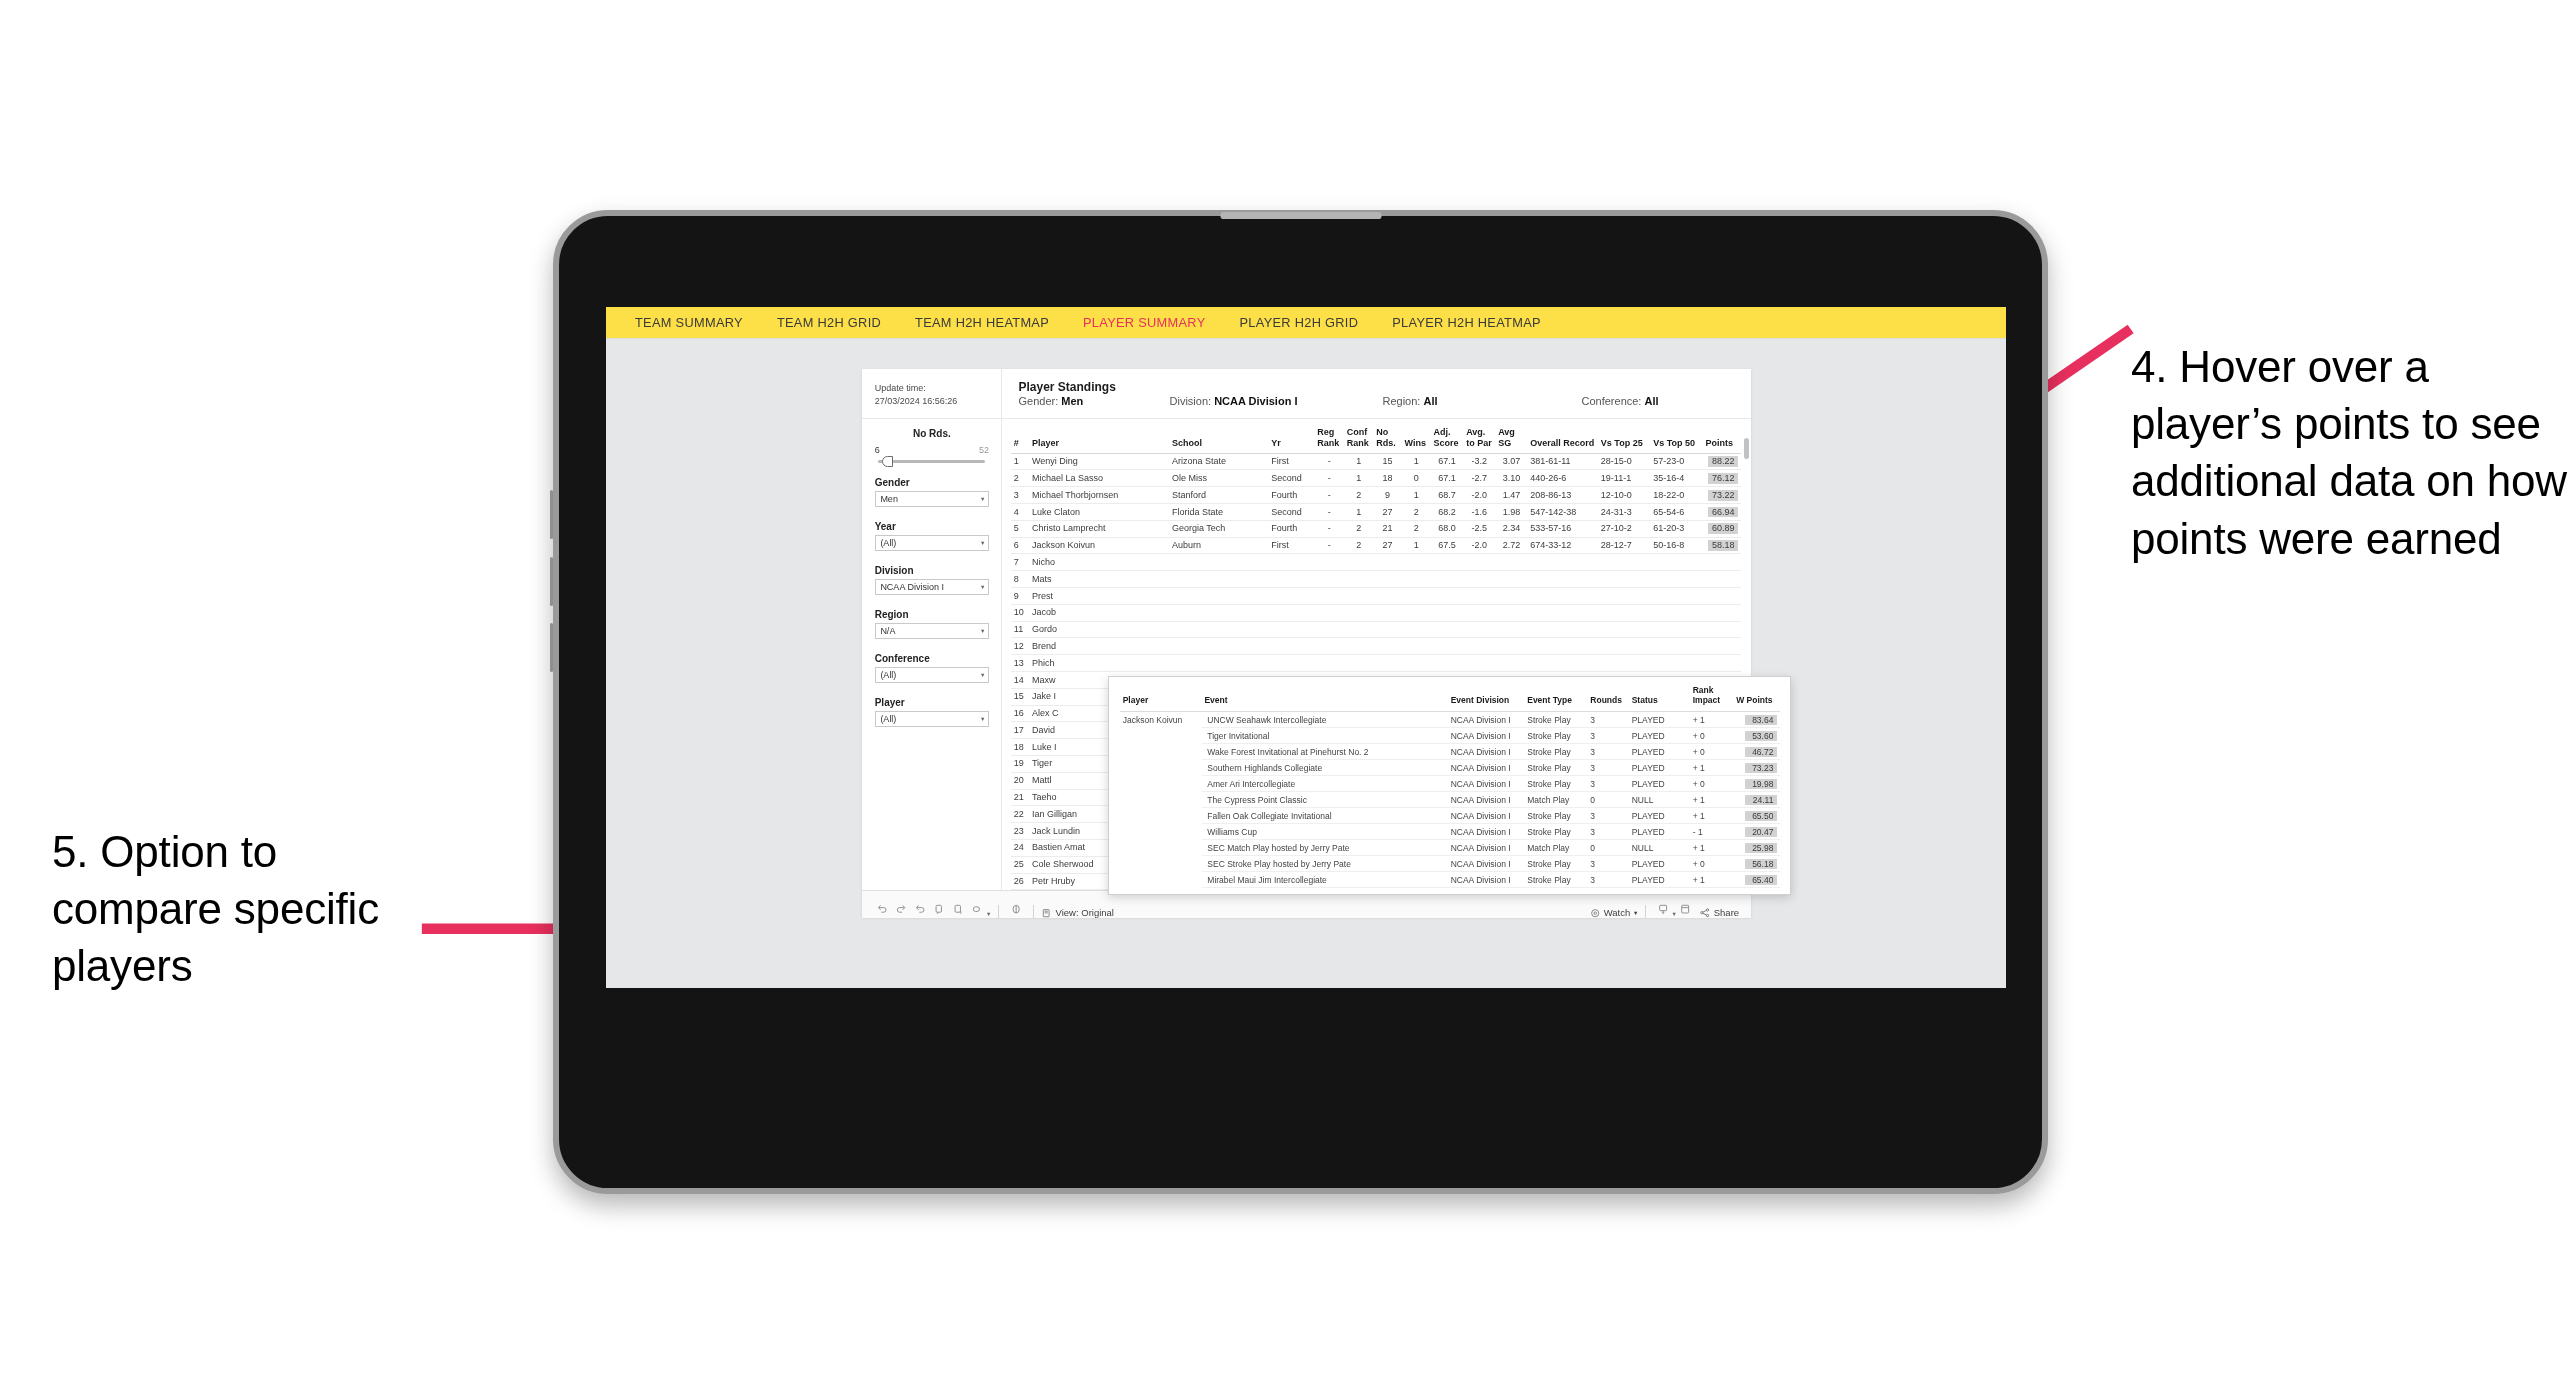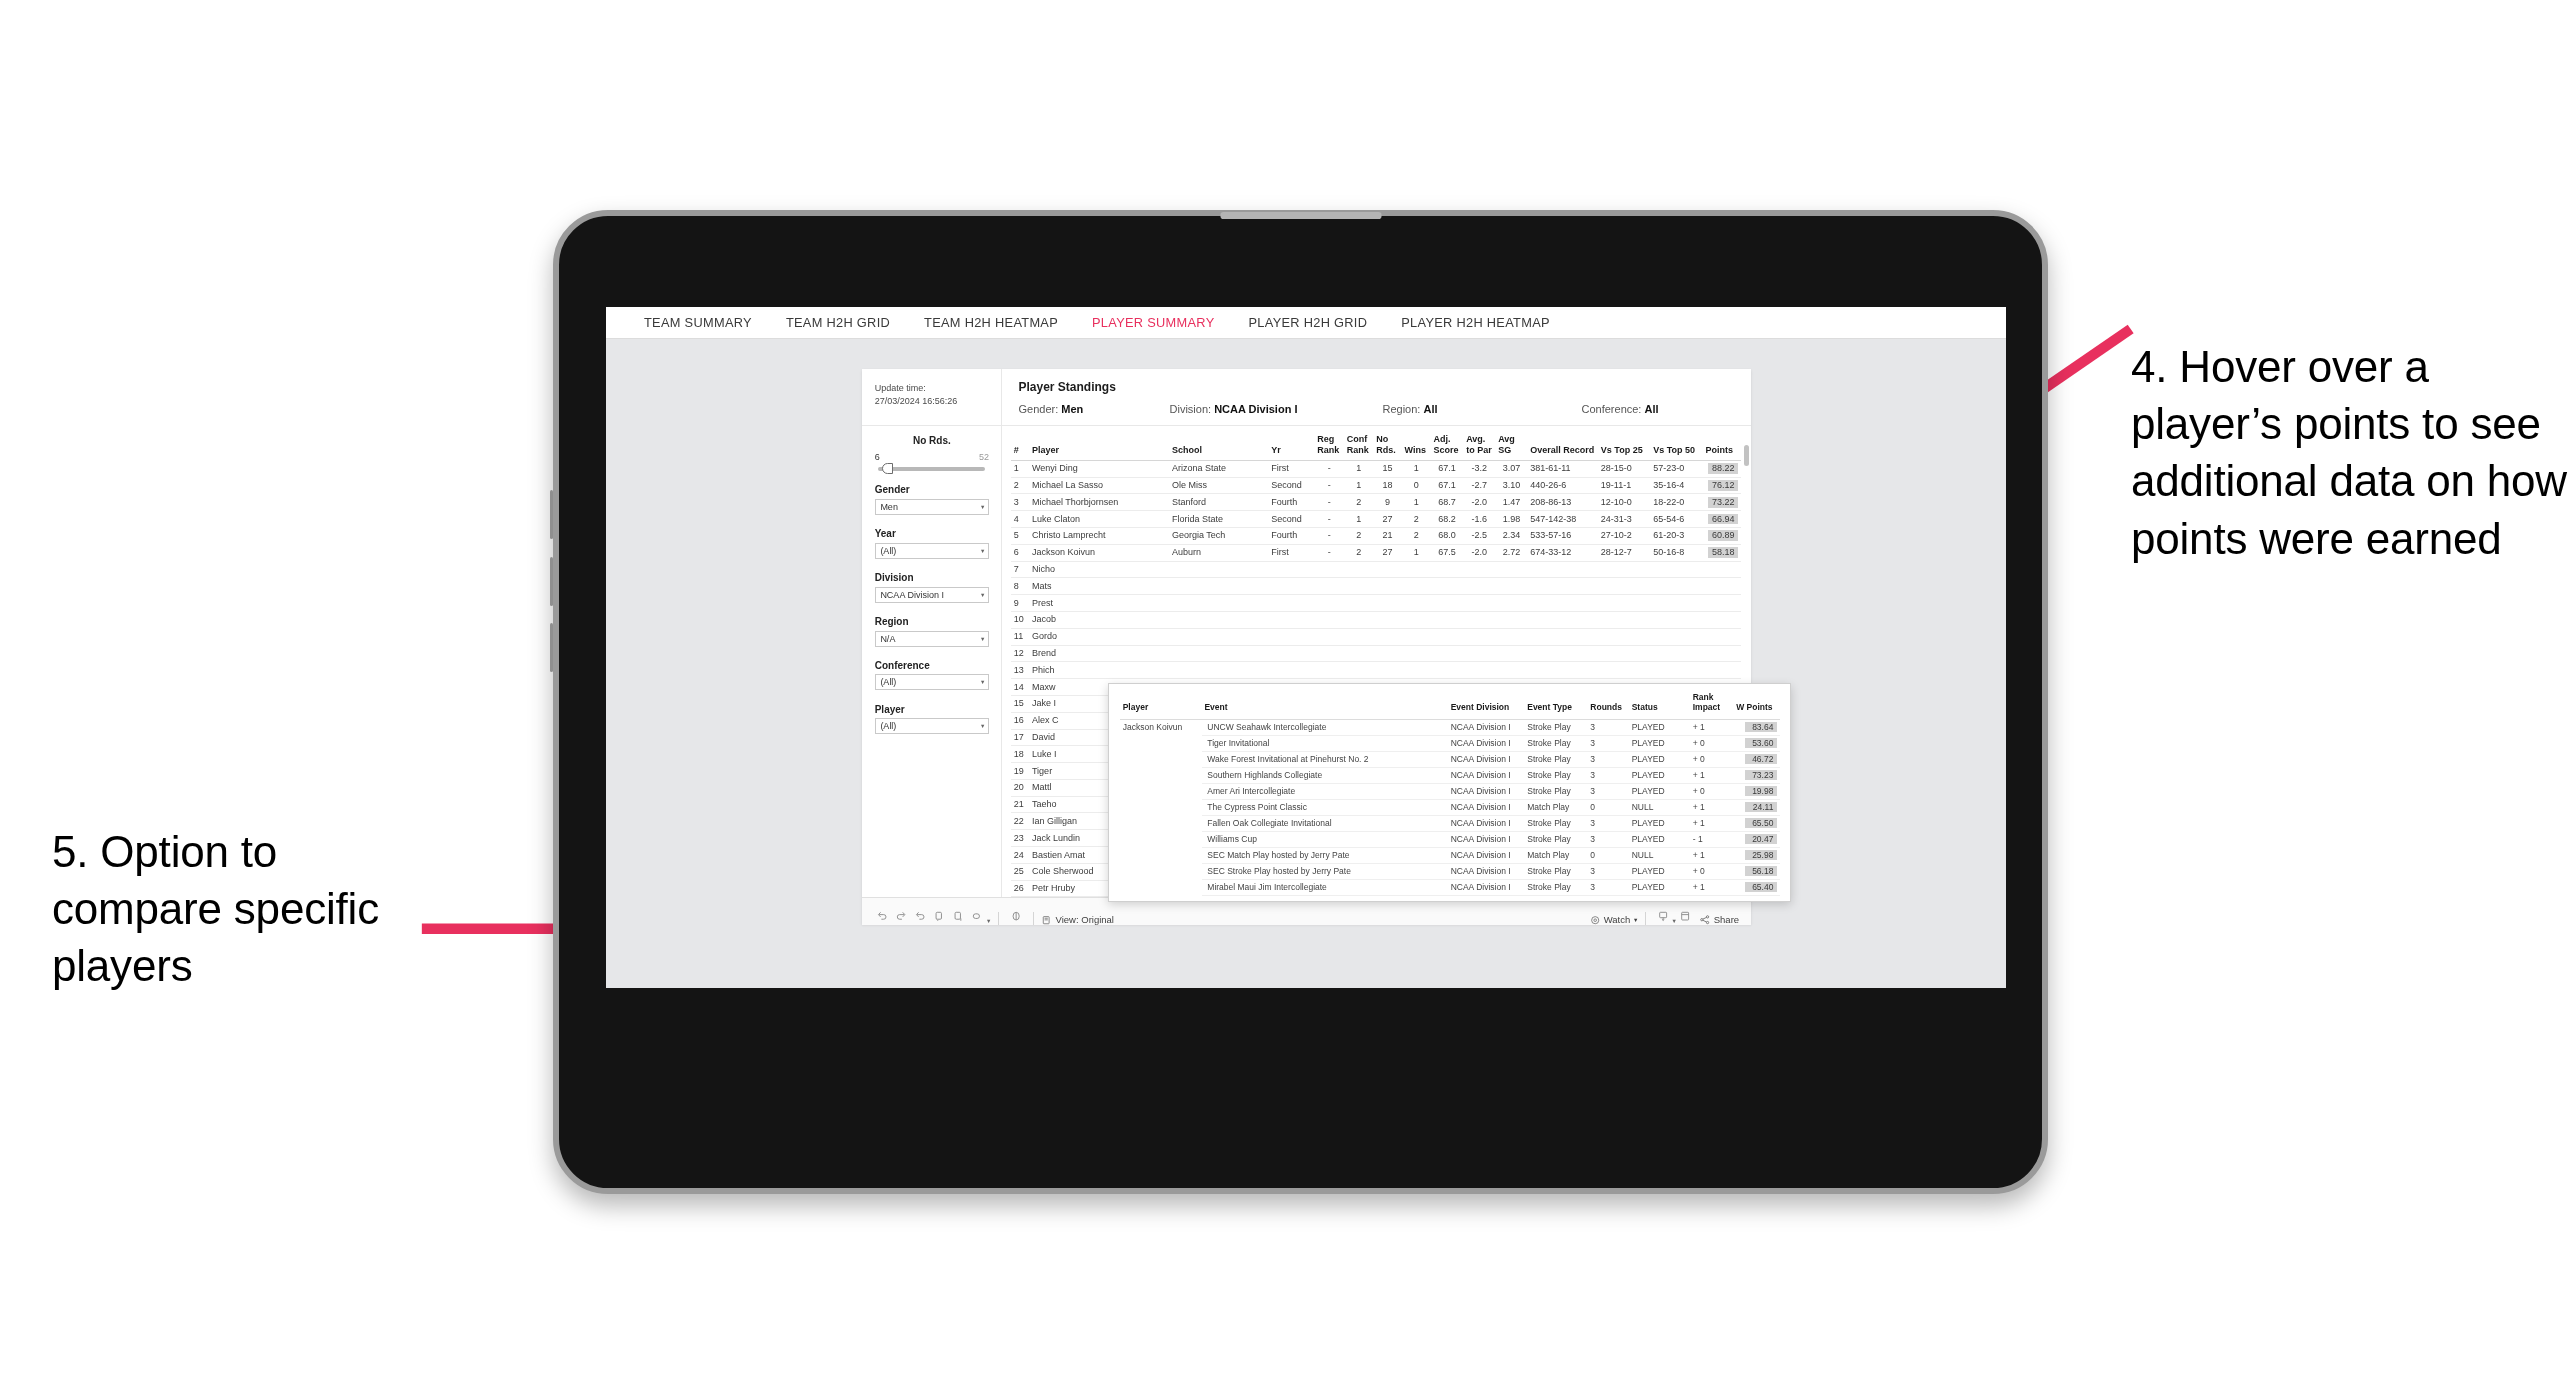--- a/index.html
+++ b/index.html
@@ -86,22 +86,22 @@
   #header-spacer { flex:1; }
   #header-right {
     display:flex; align-items:center; gap:9.5px; padding-right:23px;
     font-size:13.2px; color:#3a3a3a;
   }
   #header-caret { font-size:10.4px; color:#777; }
   #header-div { color:#bbb; }
 
   
   #subnav {
-    height: 32px; background:#ffffff; display:flex; align-items:center;
-    padding-left: 21px; border-bottom:0.9px solid #dcdcdc;
+    height: 32px; background:#fde047; display:flex; align-items:center;
+    padding-left: 12px; border-bottom:0.9px solid #dcdcdc;
   }
   .subnav-item {
     padding: 0 17px; font-size:12.8px; color:#3a3a3a; letter-spacing:0.3px;
     cursor:pointer; white-space:nowrap;
   }
   .subnav-item.active { color:#e8305e; }
 
   
   #workspace { padding: 30px 0 0 0; height: calc(100% - 86px); background:#e6e7e9; }
 
@@ -114,21 +114,21 @@
   
   #viz-top { display:flex; }
   #update-box {
     width: 140px; padding: 13.2px 11.4px 9.5px 13.2px;
     font-size: 9px; color:#4a4a4a; line-height:1.45;
     border-right:0.9px solid #e8e8e8;
   }
   #viz-title-area { flex:1; padding: 11.4px 17px 9.5px 17px; }
   #viz-title { font-size:12px; font-weight:700; color:#1c1c1c; }
   #viz-meta {
-    display:flex; margin-top: 9px; font-size:11px; color:#555;
+    display:flex; margin-top: 1px; font-size:11px; color:#555;
   }
   #viz-meta > div { margin-right: 0; }
   #viz-meta b { color:#111; font-weight:700; }
   .meta-1 { width: 151px; }
   .meta-2 { width: 213px; }
   .meta-3 { width: 199px; }
 
   
   #viz-body { display:flex; border-top:0.9px solid #e8e8e8; }
 

